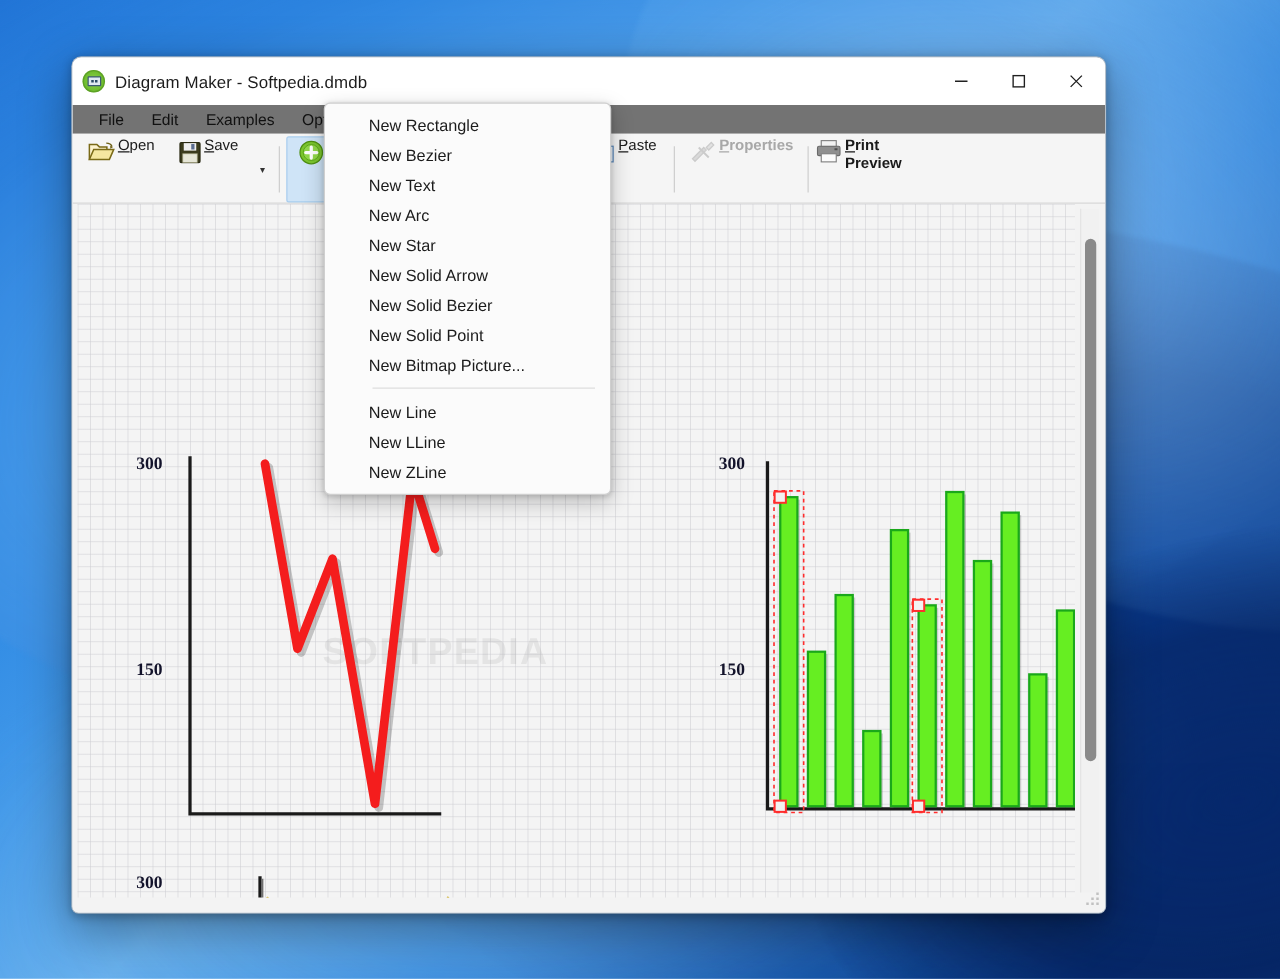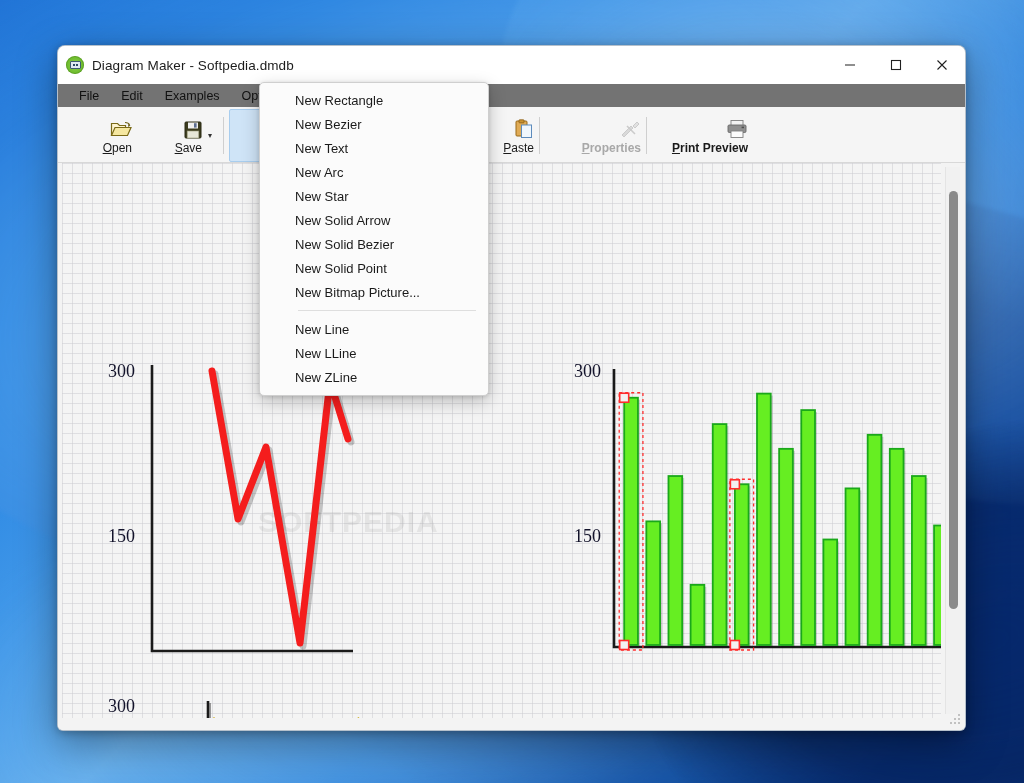--- a/index.html
+++ b/index.html
@@ -33,21 +33,21 @@
          background: radial-gradient(ellipse at 40% 60%, rgba(200,230,252,.45) 0%, rgba(120,190,245,.2) 45%, rgba(60,140,225,0) 70%);
          transform: rotate(22deg); }
   .sw5 { width: 700px; height: 420px; left: 640px; top: 430px;
          background: radial-gradient(ellipse at 50% 50%, rgba(6,36,100,.95) 0%, rgba(5,25,75,.6) 45%, rgba(4,20,60,0) 72%);
          transform: rotate(-14deg); }
 
   
   .window {
     position: absolute;
     left: 57px; top: 45px;
-    width: 909px; height: 686px;
+    width: 828px; height: 686px;
     background: #ffffff;
     border-radius: 8px 8px 6px 6px;
     box-shadow: 0 12px 40px rgba(0,0,0,.38), 0 2px 8px rgba(0,0,0,.25);
     overflow: hidden;
     border: 1px solid rgba(120,140,160,.55);
   }
   
   .titlebar {
     height: 38px; display: flex; align-items: center;
     background: #ffffff;
@@ -89,22 +89,22 @@
 
   
   .toolbar {
     height: 56px; display: flex; align-items: stretch;
     background: #f5f5f5;
     border-bottom: 1px solid #d8d8d8;
     padding: 2px 4px 0 4px;
     position: relative; z-index: 5;
   }
   .tb-item {
-    width: 70px; display: flex; flex-direction: column;
-    align-items: flex-end; justify-content: center; gap: 2px;
+    width: 70px; display: flex; flex-direction: row;
+    align-items: flex-start; justify-content: center; gap: 2px;
     font-size: 12px; color: #1a1a1a; cursor: default; position: relative;
   }
   .tb-item.disabled { color: #a8a8a8; }
   .tb-item .glyph { height: 22px; display: flex; align-items: flex-end; justify-content: center; }
   .tb-item .lbl u { text-decoration: underline; }
   .tb-sep { width: 1px; background: #cfcfcf; margin: 8px 5px; }
   .tb-caret {
     width: 16px; display: flex; align-items: center; justify-content: center;
     font-size: 8px; color: #333; cursor: default;
   }
@@ -130,21 +130,21 @@
     overflow: hidden;
   }
   .watermark {
     position: absolute; left: 196px; top: 342px;
     font-size: 30px; font-weight: bold; letter-spacing: 1px;
     color: rgba(120,120,125,.13);
     font-family: "Liberation Sans", sans-serif;
     user-select: none; pointer-events: none;
   }
   .axis-label {
-    position: absolute; font-size: 18px; font-weight: normal; color: #12122a;
+    position: absolute; font-size: 14px; font-weight: bold; color: #12122a;
     line-height: 17px; width: 22px; text-align: right;
     font-family: "Liberation Serif", serif;
   }
   .chart { position: absolute; }
   .chart svg { display: block; }
 
   
   .vscroll {
     position: absolute; right: 5px; top: 4px; width: 15px; bottom: 16px;
     background: #f1f1f1; border-left: 1px solid #e4e4e4;

